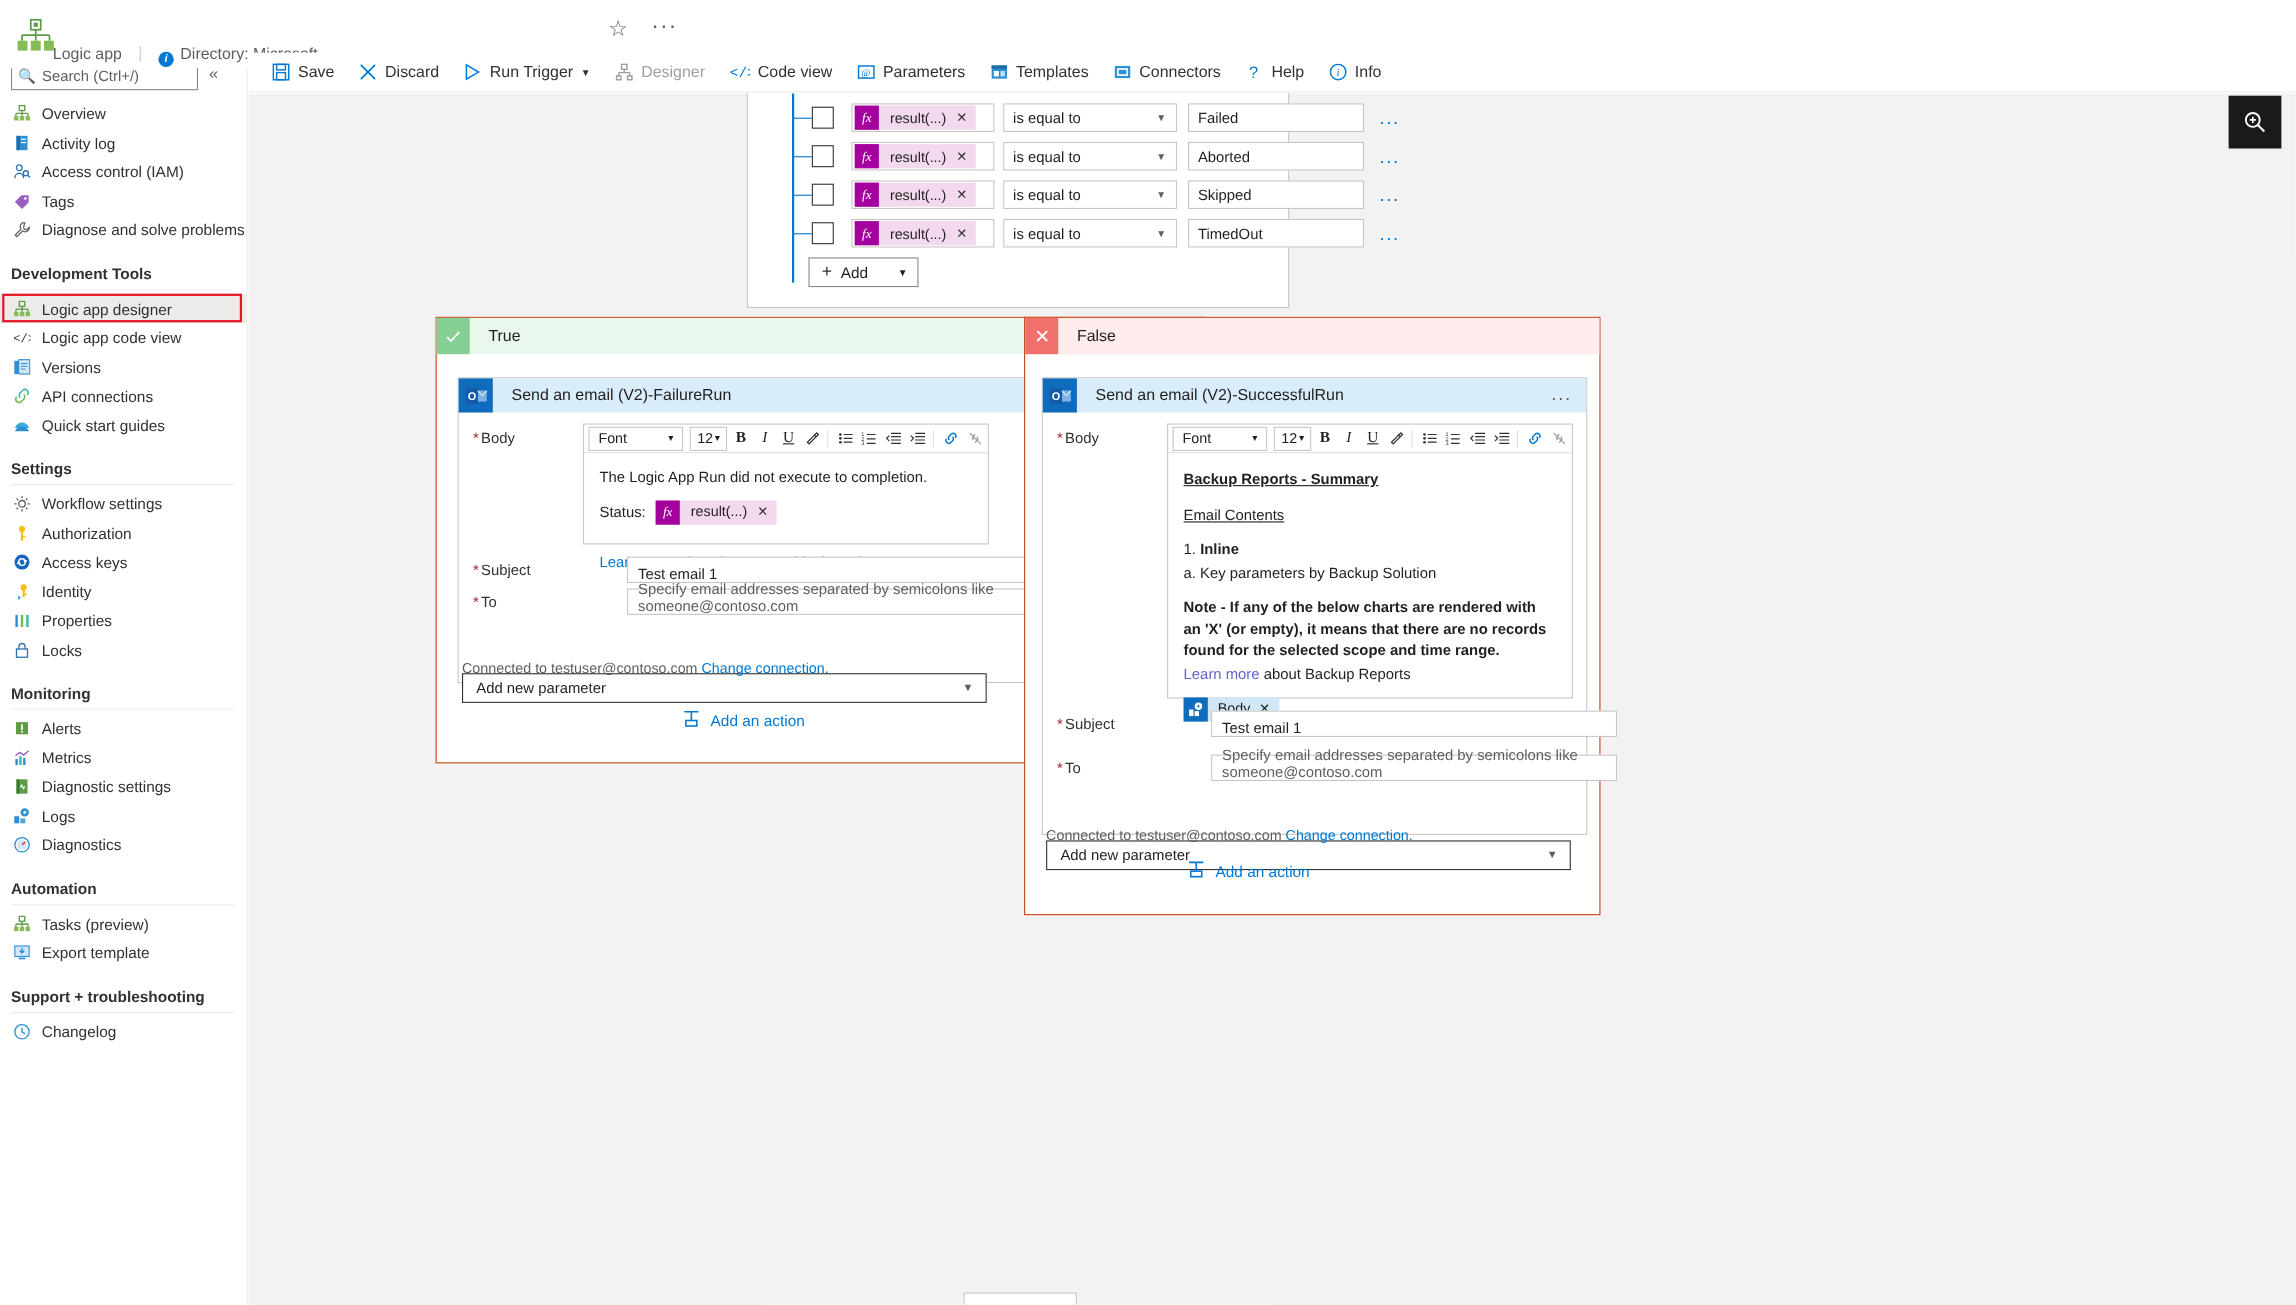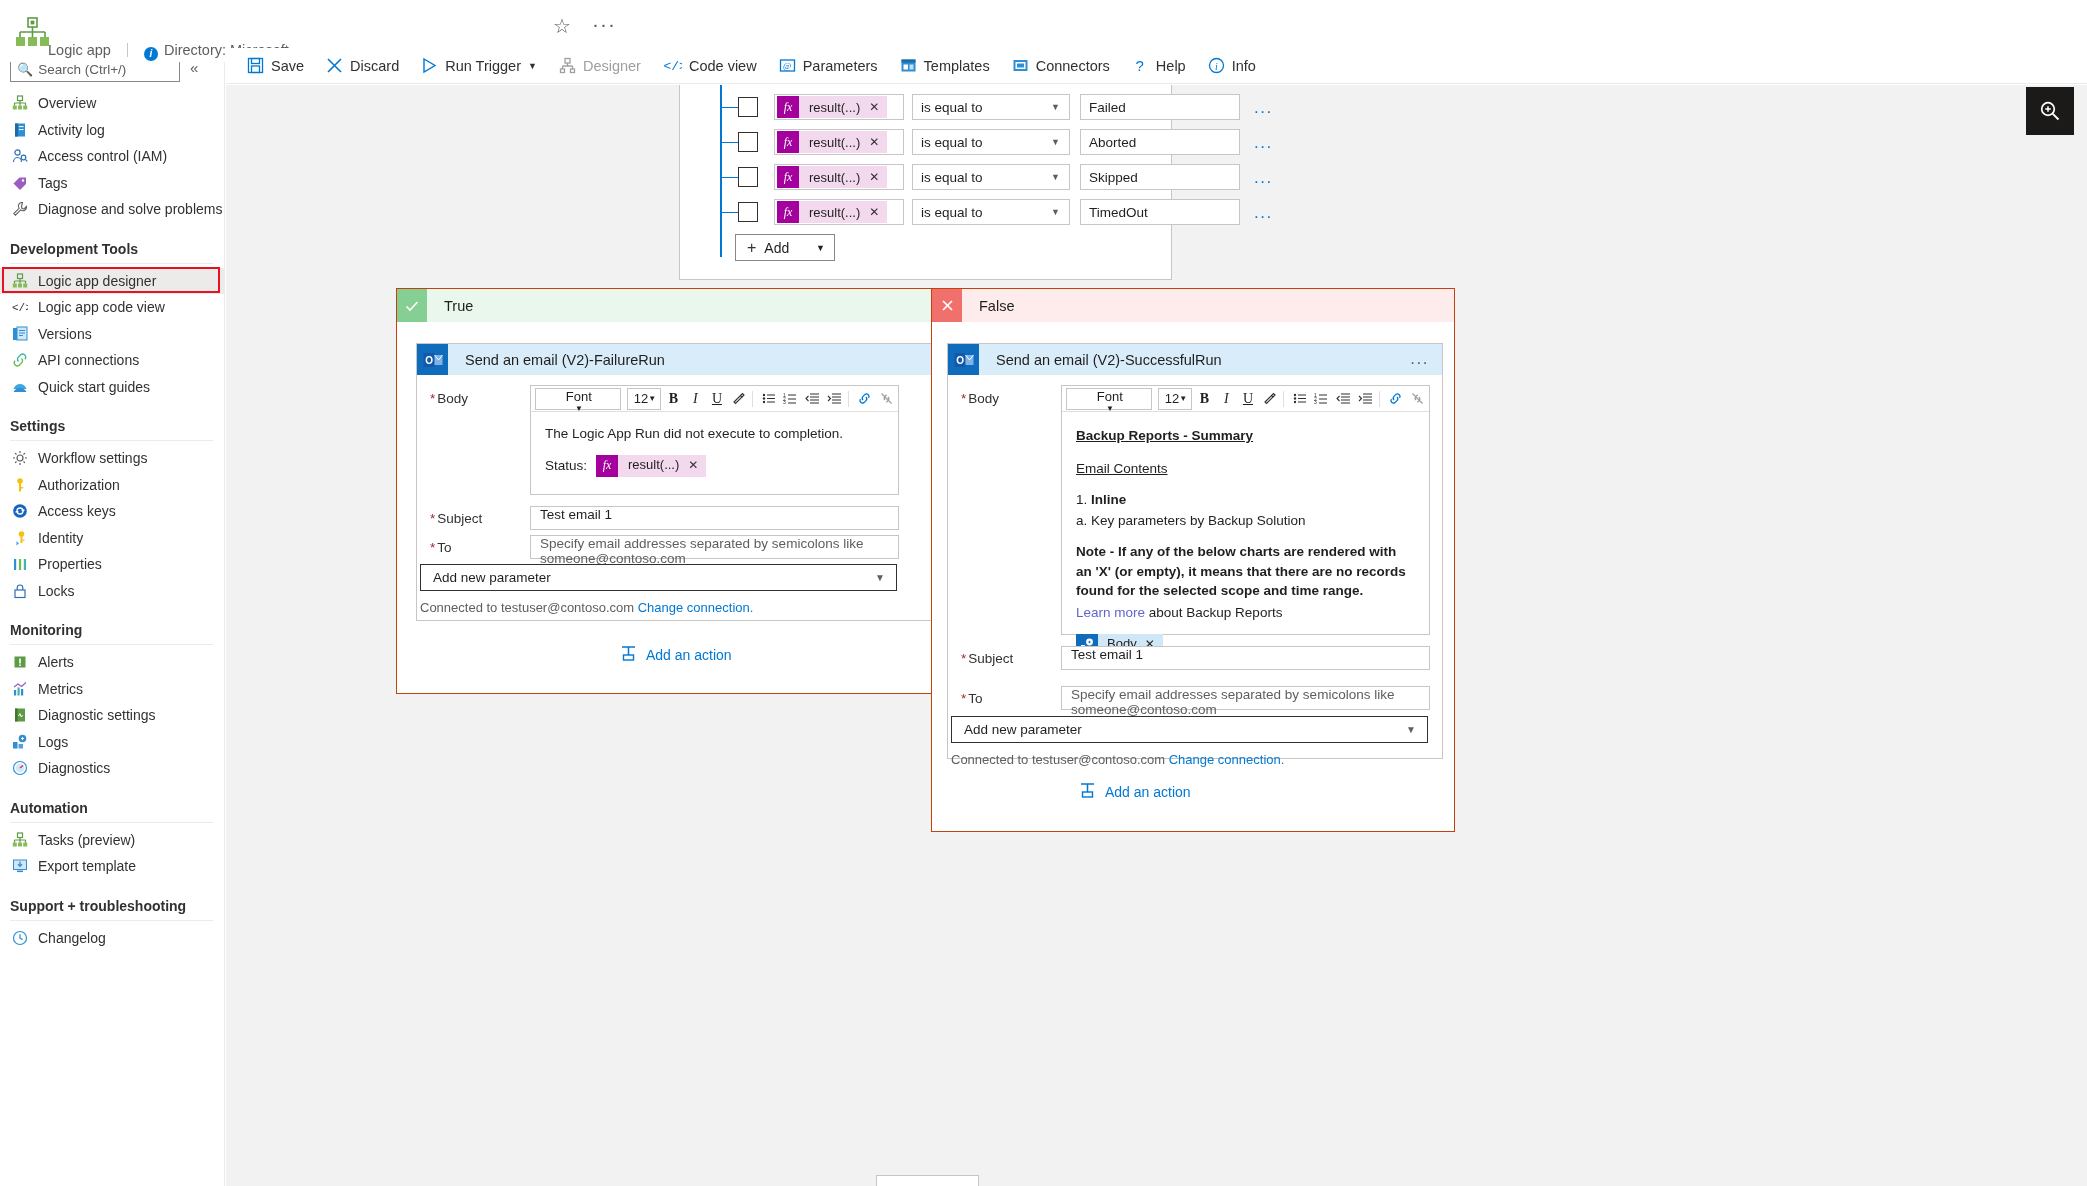--- a/index.html
+++ b/index.html
@@ -98,40 +98,40 @@
   .actcard { position:absolute; background:#fff; border:1px solid #c8c6c4; }
   .act-hdr { height:31px; background:#d9ecfa; display:flex; align-items:center; position:relative; }
   .act-ico { width:31px; height:31px; background:#0f6cbd; display:flex; align-items:center; justify-content:center; flex:0 0 31px; }
   .act-name { padding-left:17px; font-size:14.5px; color:#201f1e; }
   .act-ell { position:absolute; right:13px; top:5px; font-size:17px; color:#605e5c; letter-spacing:1.5px; cursor:pointer; }
 
   .fld { position:absolute; display:flex; }
   .fld-lbl { font-size:13.5px; color:#323130; white-space:nowrap; }
   .fld-lbl .req { color:#a4262c; margin-right:2px; }
   .inp { border:1px solid #c8c6c4; background:#fff; font-size:13.5px; color:#201f1e;
-         display:flex; align-items:flex-start; padding-left:9px; height:24px; }
+         display:flex; align-items:flex-end; padding-left:9px; height:24px;margin-left:40px; }
   .inp.ph { color:#605e5c; }
 
   
   .rte { position:absolute; border:1px solid #c8c6c4; background:#fff; }
   .rte-bar { height:26px; border-bottom:1px solid #e1dfdd; display:flex; align-items:center; padding:0 2px; }
   .rte-font { width:98px; height:22px; border:1px solid #c8c6c4; margin-left:2px; display:flex; align-items:center;
-              justify-content:space-between; padding:0 6px 0 8px; font-size:13px; color:#201f1e;flex-direction:column; }
+              justify-content:space-between; padding:0 6px 0 8px; font-size:13px; color:#201f1e; }
   .rte-size { width:36px; height:22px; border:1px solid #c8c6c4; margin-left:6px; display:flex; align-items:center;
               justify-content:space-between; padding:0 4px 0 6px; font-size:13px; color:#201f1e; }
   .rte-btn { width:22px; height:22px; display:flex; align-items:center; justify-content:center;
              font-size:14px; color:#201f1e; margin-left:3px; }
   .rte-body { padding:12px 14px; font-size:13.5px; color:#201f1e; line-height:1.45; }
   .rte-sep { width:1px; height:16px; background:#e1dfdd; margin:0 4px; }
   .lnk { color:#0078d4; cursor:pointer; }
   .lnk-v { color:#6264cf; cursor:pointer; }
 
   .addparam { position:absolute; border:1px solid #323130; background:#fff; height:27px;
               display:flex; align-items:center; justify-content:space-between;
-              padding:0 11px 0 12px; font-size:13.5px; color:#201f1e; }
+              padding:0 11px 0 12px; font-size:13.5px; color:#201f1e;margin-top:48px; }
   .conn { position:absolute; font-size:13px; color:#605e5c; }
 
   .addaction { position:absolute; display:flex; align-items:center; font-size:14px; color:#0078d4; cursor:pointer; }
   .addaction .ai { margin-right:9px; }
 
   .bottomcard { position:absolute; background:#fff; border:1px solid #c8c6c4; }
 </style>
 </head>
 <body>
 

